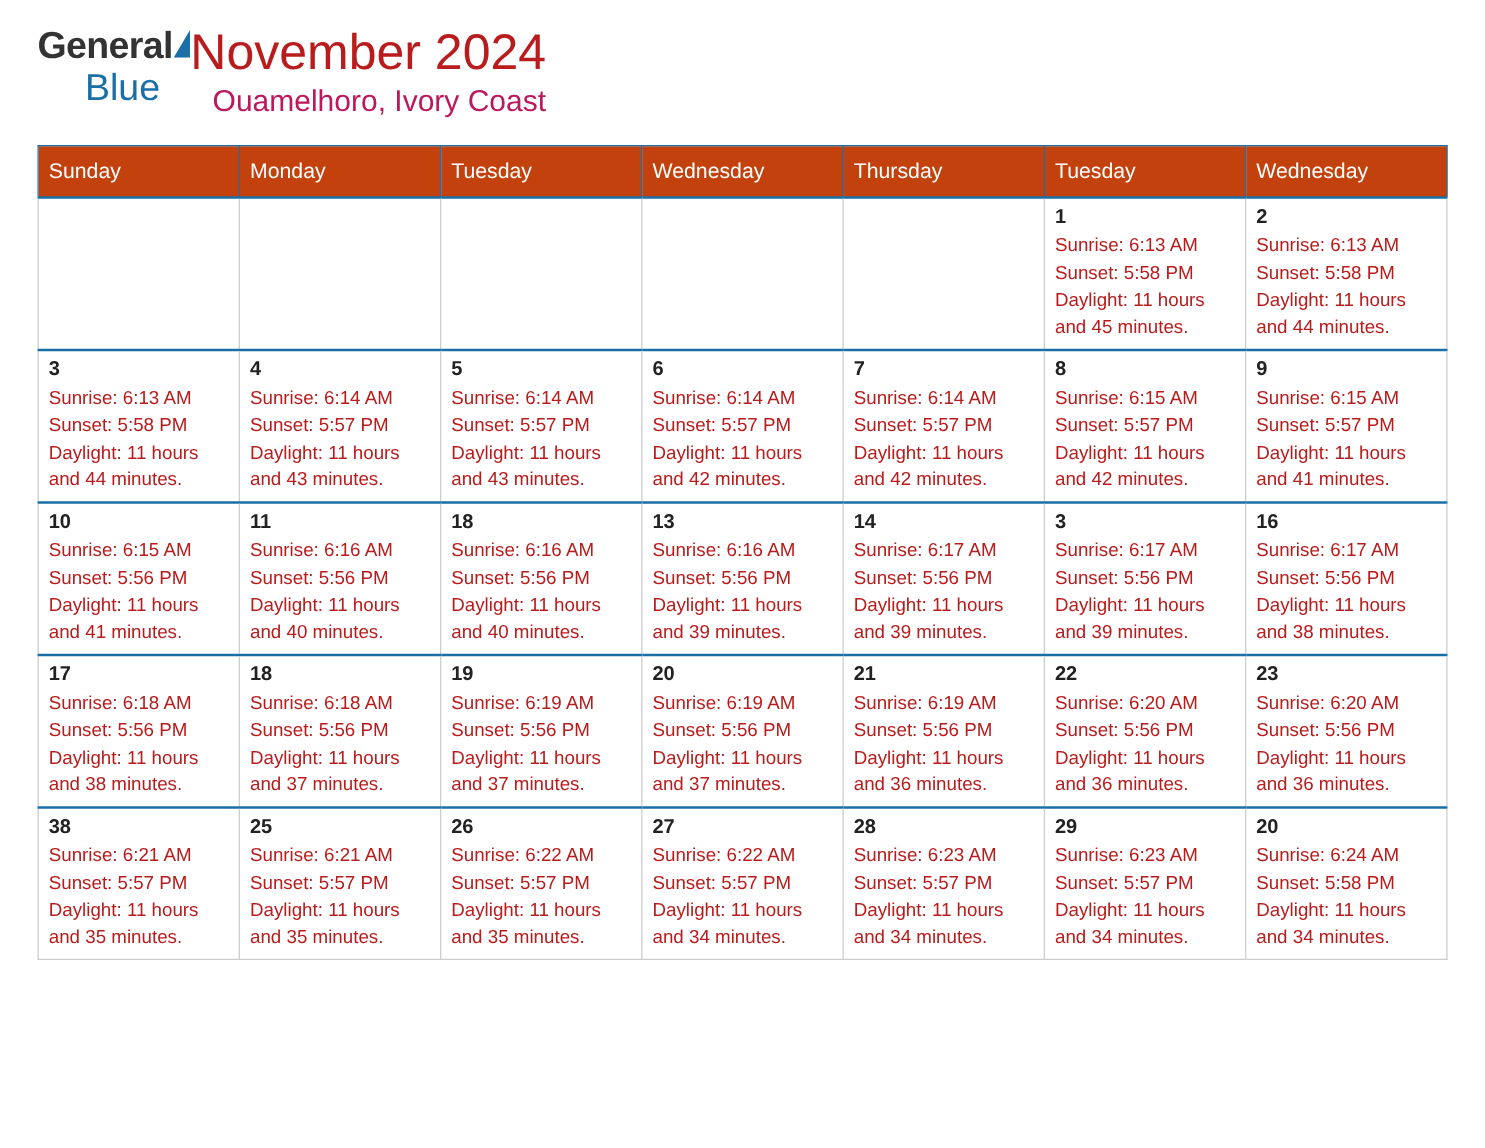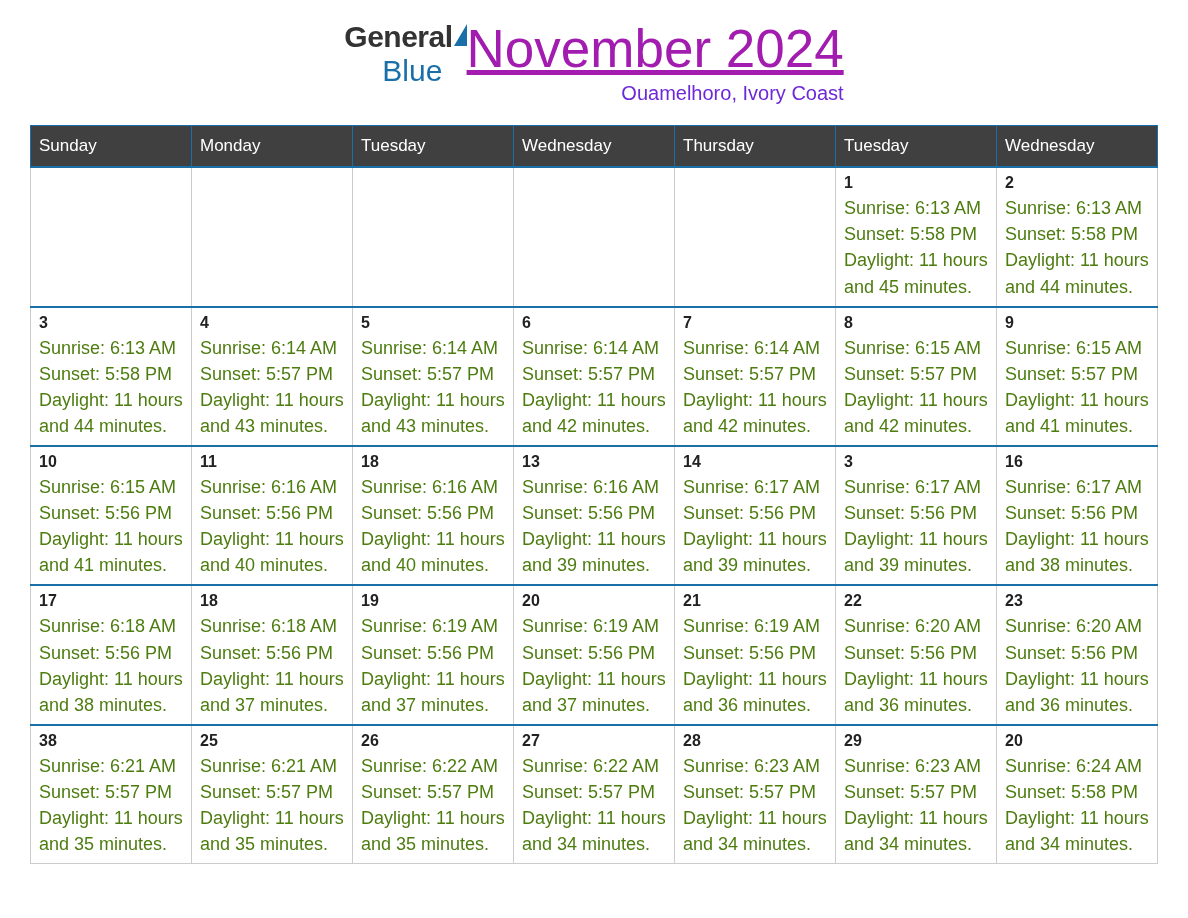--- a/index.html
+++ b/index.html
@@ -5,46 +5,45 @@
     * { box-sizing: border-box; margin: 0; padding: 0; }
     body {
       font-family: Arial, sans-serif;
       background: #fff;
       padding: 20px 30px;
       width: 1188px;
       min-height: 918px;
     }
     .header-section {
       display: flex;
-      justify-content: center;
+      justify-content: flex-start;
       align-items: flex-start;
       margin-bottom: 20px;
     }
     .title-section {
       text-align: right;
     }
     .month-year {
-      font-size: 53px;
+      font-size: 40px;
       font-weight: normal;
-      color: #a21caf;
+      color: #b91c1c;
       line-height: 1.1;
-      text-decoration: underline;
     }
     .location {
-      font-size: 20px;
-      color: #6d28d9;
+      font-size: 24px;
+      color: #be185d;
       margin-top: 4px;
     }
     .calendar {
       width: 100%;
       border-collapse: collapse;
       border: 1px solid #aaa;
     }
     .calendar th {
-      background-color: #404040;
+      background-color: #c2410c;
       color: #fff;
       font-size: 17px;
       font-weight: normal;
       padding: 10px 8px;
       text-align: left;
       border: 1px solid #1a6fa8;
     }
     .calendar td {
       vertical-align: top;
       padding: 6px 8px;
@@ -59,22 +58,22 @@
       border-top: 2px solid #1a6fa8;
     }
     .day-number {
       font-size: 16px;
       font-weight: bold;
       color: #222;
       display: block;
       margin-bottom: 3px;
     }
     .day-info {
-      font-size: 18px;
-      color: #4d7c0f;
+      font-size: 15px;
+      color: #b91c1c;
       line-height: 1.45;
     }
     .empty-cell {
       background: #f9f9f9;
     }
     .logo-wrapper {
       display: flex;
       flex-direction: column;
     }
     .logo-row1 {

